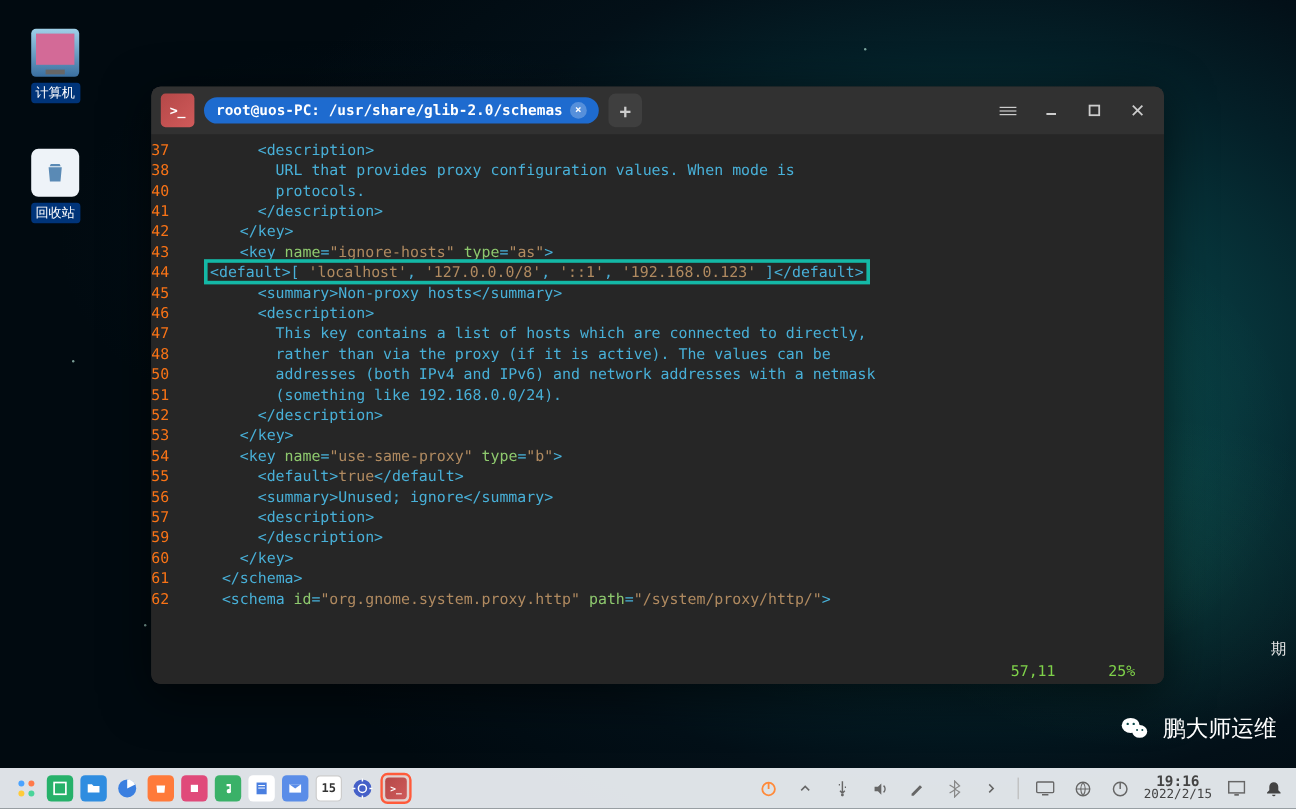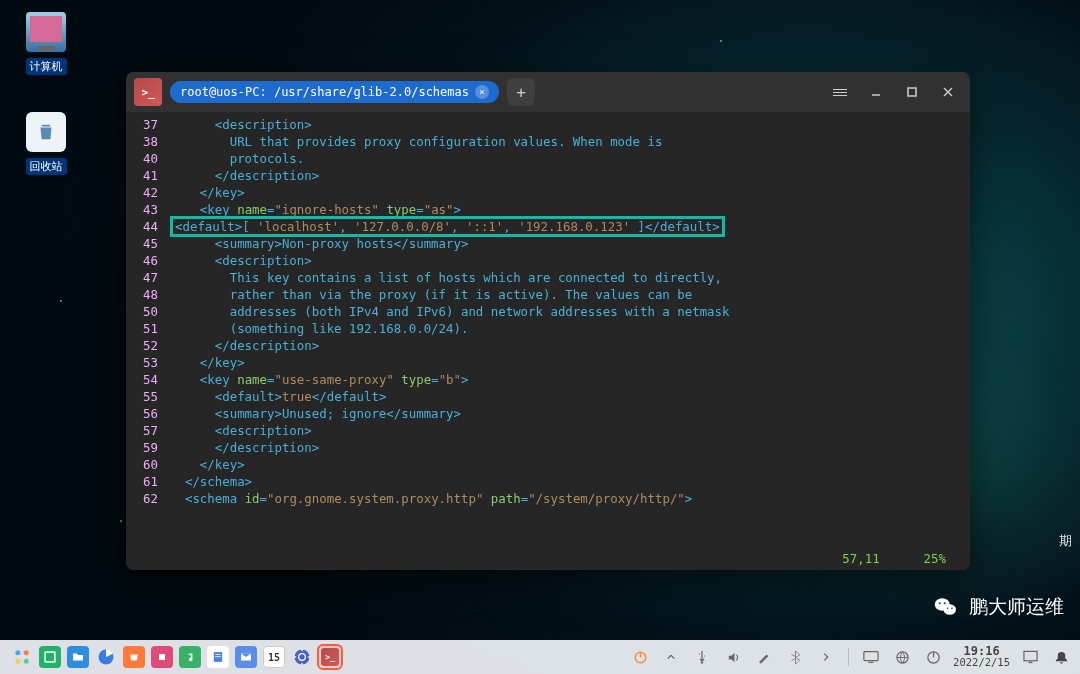--- a/index.html
+++ b/index.html
@@ -9,49 +9,49 @@
     position:relative;
   }
   
   .glow { position:absolute; inset:0; background:
       radial-gradient(ellipse 500px 350px at 70% 55%, rgba(60,255,200,0.12), rgba(0,0,0,0) 65%),
       radial-gradient(ellipse 300px 200px at 88% 72%, rgba(80,255,180,0.08), rgba(0,0,0,0) 70%),
       radial-gradient(ellipse 400px 250px at 30% 30%, rgba(40,80,120,0.08), rgba(0,0,0,0) 70%);
     pointer-events:none;}
   .star { position:absolute; width:2px; height:2px; background:#cfe; border-radius:50%; opacity:.6;}
   
-  .desktop-icon { position:absolute; width:56px; text-align:center; font-family:sans-serif; }
+  .desktop-icon { position:absolute; width:56px; text-align:center; font-family:sans-serif;margin-top:12px; }
   .desktop-icon .ico { width:40px; height:40px; margin:0 auto 4px; border-radius:4px; display:flex; align-items:center;justify-content:center;}
   .desktop-icon .lbl { font-size:11px; color:#fff; background:rgba(0,60,140,.85); padding:1px 4px; border-radius:3px; display:inline-block;}
   
   .term {
     position:absolute; left:126px; top:72px; width:844px; height:498px;
     background:#2a2a2a; border-radius:8px; box-shadow:0 10px 40px rgba(0,0,0,.6);
     display:flex; flex-direction:column; overflow:hidden;
   }
   .titlebar {
-    height:40px; background:#313131; display:flex; align-items:center; padding:0 8px; gap:8px;
+    height:40px; background:#313131; display:flex; align-items:center; padding:0 8px; gap:8px;font-weight:bold;
   }
   .appicon { width:28px; height:28px; background:linear-gradient(135deg,#b54848,#d05a5a); border-radius:4px; display:flex;align-items:center;justify-content:center;}
   .appicon::after{content:">_"; color:#fff; font-size:11px; font-weight:bold;}
   .tab {
     background:#1e6bcf; color:#fff; border-radius:14px; padding:4px 10px; font-size:12px;
     display:flex; align-items:center; gap:6px; font-family:sans-serif;
   }
   .tab .x { width:14px; height:14px; border-radius:50%; background:rgba(255,255,255,.25); display:flex;align-items:center;justify-content:center;font-size:9px;}
   .addtab { width:28px; height:28px; background:#3f3f3f; color:#ccc; border-radius:6px; display:flex;align-items:center;justify-content:center;font-size:16px;}
   .spacer{flex:1;}
   .winbtn{width:28px;height:28px;display:flex;align-items:center;justify-content:center;color:#ccc;font-size:13px;}
   .winbtn svg{width:12px;height:12px;stroke:#ccc;stroke-width:1.5;fill:none;}
   .menu-burger{display:flex;flex-direction:column;gap:2px;}
   .menu-burger span{width:14px;height:1px;background:#ccc;}
   
   .term-body{ flex:1; background:#262626; padding:4px 0 4px 0; overflow:hidden; font-size:12.4px; line-height:17px;}
   .ln{ display:flex; white-space:pre; }
-  .gut{ width:44px; text-align:right; padding-right:12px; color:#f0abfc;}
+  .gut{ width:44px; padding-right:12px; color:#f97316;}
   .code{ flex:1; color:#48b0d8;}
   .tag{color:#48b0d8;}
   .attrn{color:#8ec96e;}
   .str{color:#b08a60;}
   .brown{color:#b08a60;}
   .hlbox{ border:3px solid #14b8a6; background:transparent; }
   .status{ position:absolute; bottom:4px; right:24px; color:#7fd24a; font-size:12.4px; }
   
   .wm{ position:absolute; right:16px; bottom:52px; display:flex; align-items:center; gap:8px; color:#fff; font-family:sans-serif; font-size:19px; font-weight:500;}
   .wm .logo{ width:30px; height:30px; display:flex;align-items:center;justify-content:center; }

